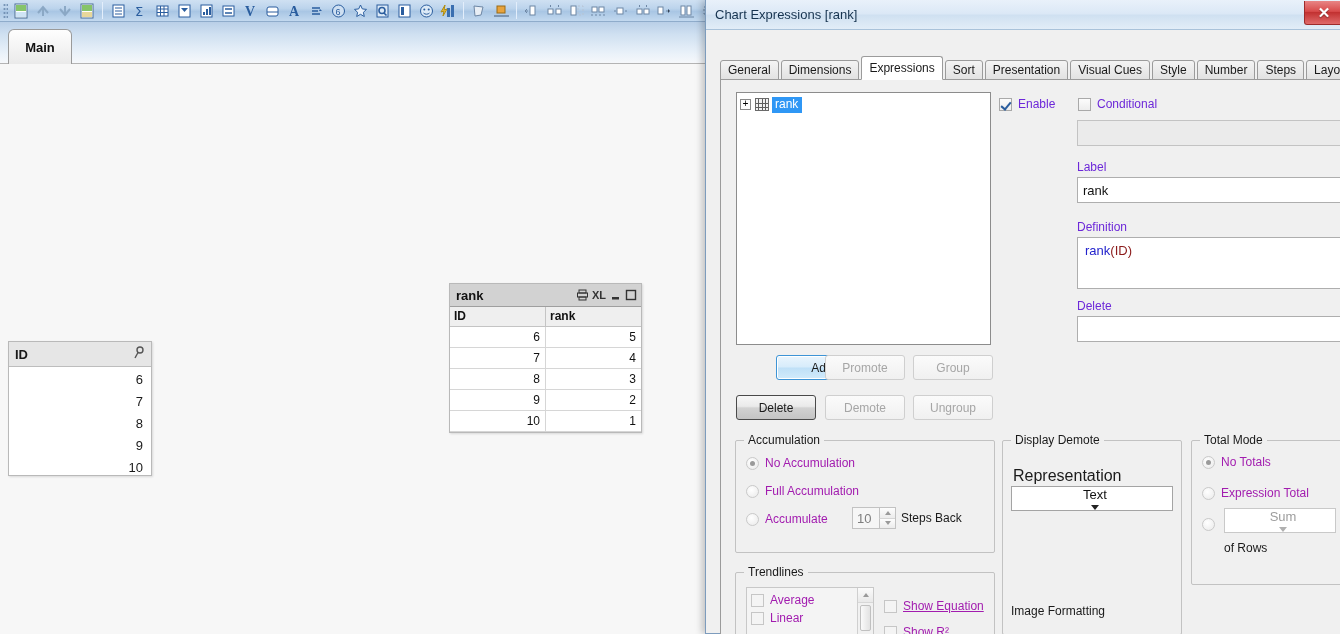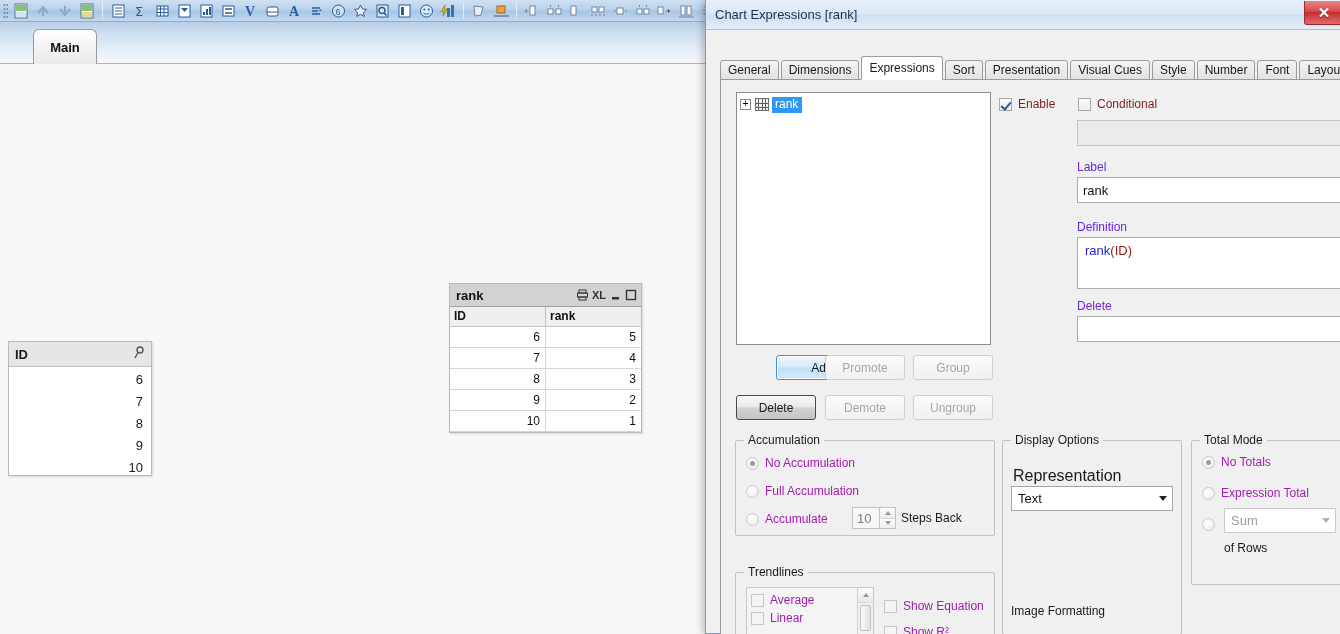--- a/index.html
+++ b/index.html
@@ -56,21 +56,21 @@
     border-bottom: 1px solid #b4b4b4;
   }
   #sheet-tab {
     position: absolute; left: 8px; top: 7px;
     width: 64px; height: 35px;
     background: linear-gradient(to bottom, #fefefe, #f2f2f2 60%, #eaeaea);
     border: 1px solid #9a9a9a;
     border-bottom: none;
     border-radius: 6px 6px 0 0;
     display: flex; align-items: center; justify-content: center;
-    font-size: 13px; font-weight: bold; color: #111; margin-left: 25px;
+    font-size: 13px; font-weight: bold; color: #111;
   }
 
   
   #canvas {
     position: absolute; left: 0; top: 64px;
     width: 1340px; height: 570px;
     background: #f7f7f7;
   }
 
   
@@ -281,21 +281,21 @@
   .group > .glabel {
     position: absolute; top: -8px; left: 8px;
     background: #f0f0f0;
     padding: 0 4px;
     font-size: 12px; color: #1a1a1a;
   }
 
   
   .radio, .cbox {
     display: flex; align-items: center;
-    font-size: 12px; color: #7f1d1d;
+    font-size: 12px; color: #6d28d9;
     height: 18px;
   }
   .radio .dot {
     width: 13px; height: 13px; border-radius: 50%;
     border: 1px solid #a9a9a9;
     background: radial-gradient(circle at 40% 35%, #ffffff, #e9e9e9);
     margin-right: 6px; flex: none;
     position: relative;
   }
   .radio.sel .dot::after {
@@ -378,21 +378,21 @@
   .arrow-dn { border-top: 4px solid #9a9a9a; }
 
   
   .combo {
     position: absolute;
     height: 25px;
     background: #ffffff;
     border: 1px solid #a4a4a4;
     display: flex; align-items: center;
     padding-left: 6px;
-    font-size: 13px; color: #111;
+    font-size: 13px; color: #111; flex-direction: column;
   }
   .combo.off { color: #9d9d9d; border-color: #c9c9c9; }
   .combo .cv { flex: 1; }
   .combo .carr {
     width: 18px; display: flex; align-items: center; justify-content: center;
   }
   .caret {
     width: 0; height: 0;
     border-left: 4px solid transparent;
     border-right: 4px solid transparent;
@@ -760,21 +760,21 @@
       <div class="dtab">
           <span>Visual Cues</span>
         </div>
       <div class="dtab">
           <span>Style</span>
         </div>
       <div class="dtab">
           <span>Number</span>
         </div>
       <div class="dtab">
-          <span>Font</span>
+          <span>Steps</span>
         </div>
       <div class="dtab">
           <span>Layout</span>
         </div>
 
     </div>
 
     <div id="tabpage">
 
       <div id="expr-tree">
@@ -797,21 +797,21 @@
       <div class="btn strong" style="left:15px; top:315px; width:80px;">
         <span>Delete</span>
       </div>
       <div class="btn disabled" style="left:104px; top:315px; width:80px;">
         <span>Demote</span>
       </div>
       <div class="btn disabled" style="left:192px; top:315px; width:80px;">
         <span>Ungroup</span>
       </div>
 
-      <div class="group" style="left:14px; top:360px; width:260px; height:96px;padding-left:16px;">
+      <div class="group" style="left:14px; top:360px; width:260px; height:113px;padding-left:16px;">
         <span class="glabel">Accumulation</span>
         <div class="radio sel off" style="position:absolute; left:10px; top:13px;">
           <span class="dot"></span>
           <span>No Accumulation</span>
         </div>
         <div class="radio off" style="position:absolute; left:10px; top:41px;">
           <span class="dot"></span>
           <span>Full Accumulation</span>
         </div>
         <div class="radio off" style="position:absolute; left:10px; top:69px;">
@@ -845,21 +845,21 @@
               <span>Linear</span>
             </div>
           </div>
           <div class="tl-scroll">
             <span class="tl-sbtn">
                 <span class="arrow-up"></span>
               </span>
             <span class="tl-thumb"></span>
           </div>
         </div>
-        <div class="cbox off" style="position:absolute; left:148px; top:24px;">
+        <div class="cbox off" style="position:absolute; left:148px; top:24px;text-decoration:underline;">
           <span class="box"></span>
           <span>Show Equation</span>
         </div>
         <div class="cbox off" style="position:absolute; left:148px; top:50px;">
           <span class="box"></span>
           <span>Show R²</span>
         </div>
       </div>
 
       <div class="cbox checked" style="position:absolute; left:278px; top:15px;">
@@ -884,21 +884,21 @@
       <div id="def-box" style="left:356px; top:157px; width:272px; height:52px;">
         <span class="tok-fn">rank</span><span class="tok-arg">(ID)</span>
       </div>
 
       <span class="flabel" style="left:356px; top:219px;">Delete</span>
       <div class="tfield" style="left:356px; top:236px; width:272px; height:26px;">
         <span></span>
       </div>
 
       <div class="group" style="left:281px; top:360px; width:180px; height:195px;">
-        <span class="glabel">Display Options</span>
+        <span class="glabel">Display Demote</span>
         <span style="position:absolute; left:10px; top:26px; font-size:16px; color:#1a1a1a;">Representation</span>
         <div class="combo" style="left:8px; top:45px; width:162px;">
           <span class="cv">Text</span>
           <span class="carr">
               <span class="caret"></span>
             </span>
         </div>
         <span style="position:absolute; left:8px; top:163px; font-size:12px; color:#1a1a1a;text-align:right;">Image Formatting</span>
       </div>
 

